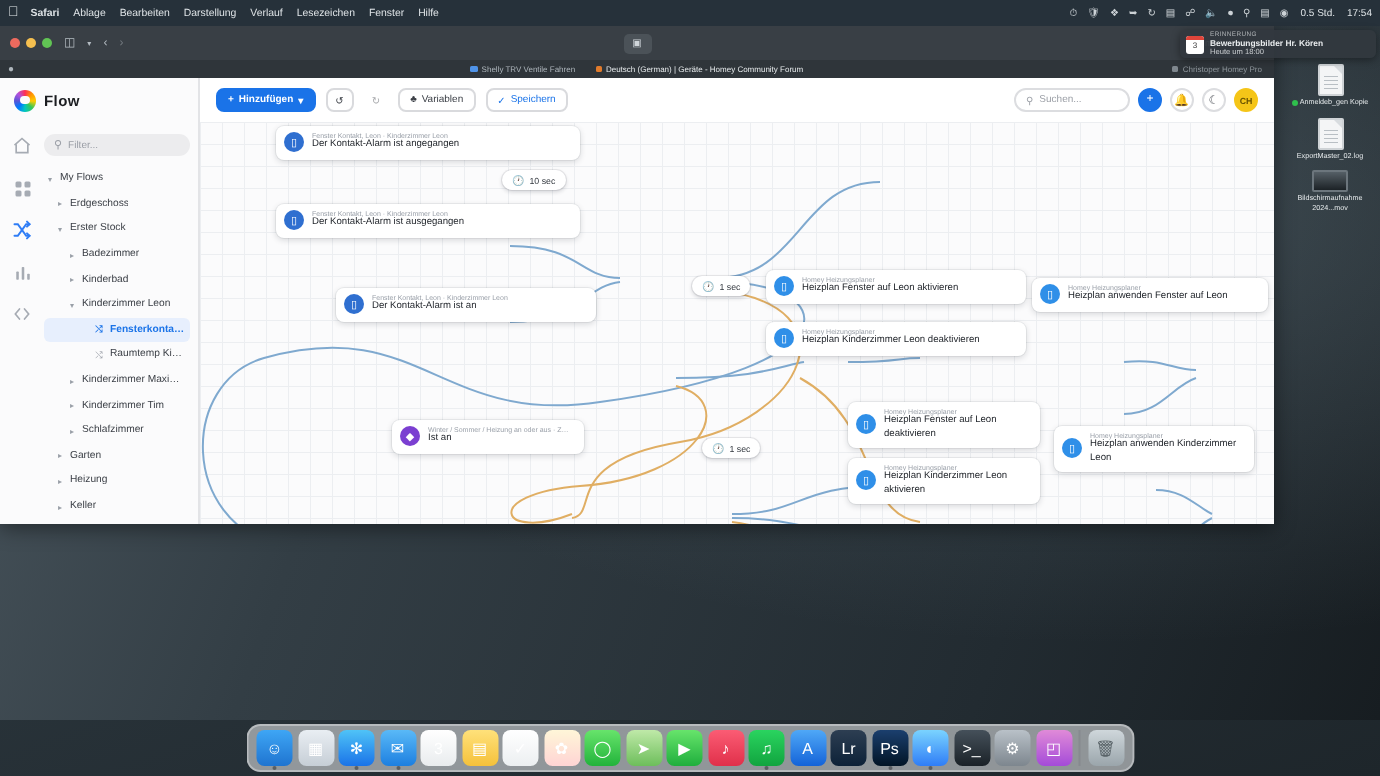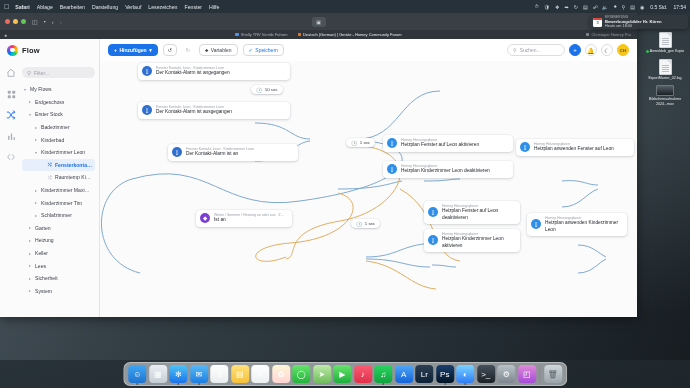--- a/index.html
+++ b/index.html
@@ -82,21 +82,21 @@
     border:.5px solid #6c767d;
   }
   .dfile .fname { font-size:3.6px; line-height:1.3; word-break:break-word; }
   .dfile .badge {
     display:inline-block; width:3px; height:3px; border-radius:50%;
     background:#30c14e; margin-right:1px; vertical-align:middle;
   }
 
   
   #safari {
-    position:absolute; left:0; top:13px; width:637px; height:304px;
+    position:absolute; left:0; top:13px; width:637px; height:249px;
     background:#f6f6f7; overflow:hidden; z-index:30;
     box-shadow:0 2px 10px rgba(0,0,0,.45);
   }
   #safari-toolbar {
     height:17px; background:#393f45; display:flex; align-items:center;
     padding:0 5px; position:relative;
   }
   .traffic { display:flex; gap:3px; align-items:center; }
   .traffic span { width:5px; height:5px; border-radius:50%; display:block; }
   .tl-red{background:#ed6a5e;} .tl-yellow{background:#f5bf4f;} .tl-green{background:#61c454;}

